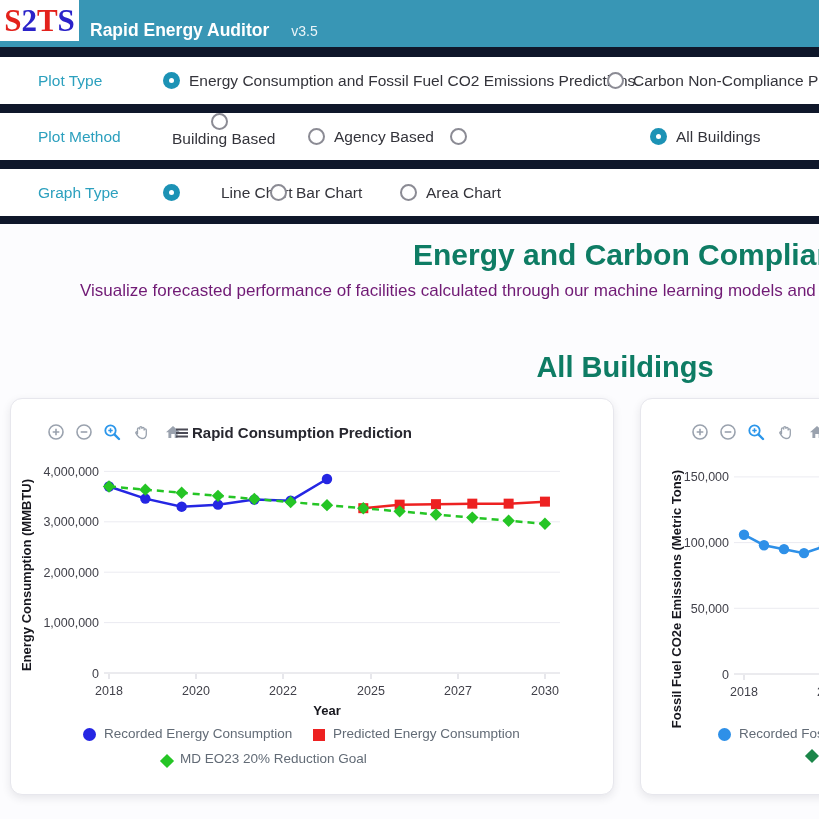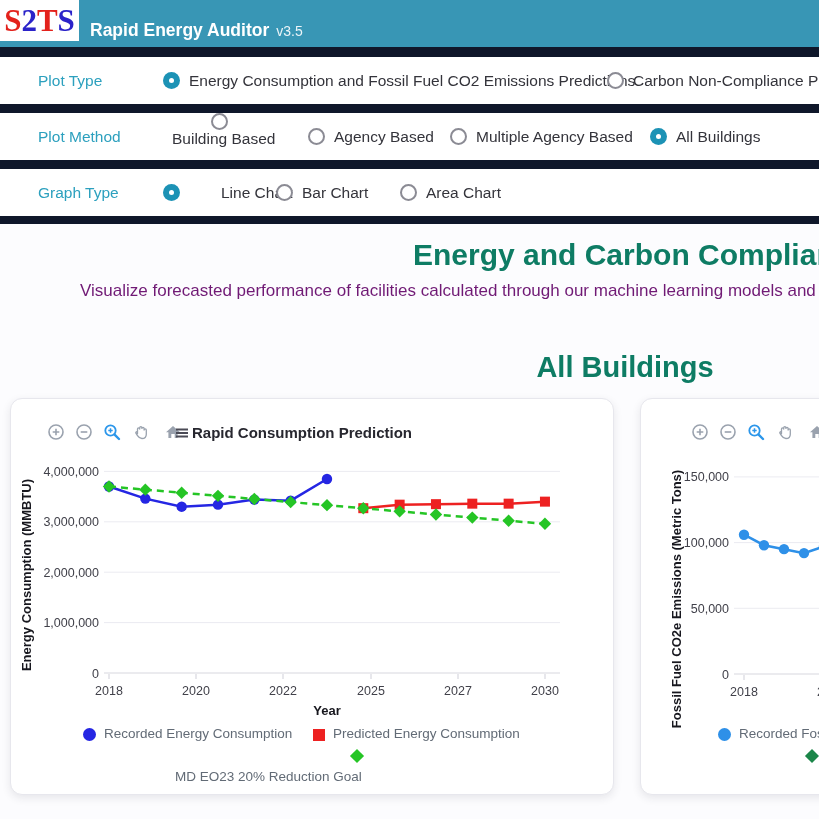--- a/index.html
+++ b/index.html
@@ -5,21 +5,21 @@
   html,body{margin:0;padding:0;}
   body{
     width:819px;height:819px;overflow:hidden;position:relative;
     background:#fcfcfe;font-family:"Liberation Sans",sans-serif;
   }
   
   .header{position:absolute;left:0;top:0;width:100%;height:47px;background:#3896B5;}
   .logo-box{position:absolute;left:0;top:0;width:79px;height:41px;background:#ffffff;
     display:flex;align-items:center;justify-content:center;}
   .logo-box span{font-family:"Liberation Serif",serif;font-weight:bold;font-size:31px;line-height:1;}
-  .app-title{position:absolute;left:90px;top:0;height:61px;display:flex;align-items:center;gap:7px;}
+  .app-title{position:absolute;left:90px;top:0;height:61px;display:flex;align-items:center;gap:22px;}
   .app-title .t{color:#ffffff;font-weight:bold;font-size:17.5px;}
   .app-title .v{color:#eaf4f8;font-size:14px;}
   
   .controls{position:absolute;left:0;top:47px;width:100%;height:177px;background:#0f172a;}
   .control-row{position:absolute;left:0;width:100%;height:47px;background:#ffffff;}
   .row-label{position:absolute;left:38px;top:0;line-height:47px;color:#2CA0BE;font-size:15.5px;}
   .option{position:absolute;top:0;height:47px;display:flex;align-items:center;cursor:pointer;}
   .radio{width:17px;height:17px;border-radius:50%;border:2px solid #8b8b94;background:#fff;box-sizing:border-box;flex:0 0 auto;}
   .radio.sel{border:none;background:#1C92B5;position:relative;}
   .radio.sel::after{content:'';position:absolute;width:5px;height:5px;background:#fff;border-radius:50%;left:6px;top:6px;}
@@ -86,36 +86,35 @@
         <div class="option" style="left: 163px; flex-direction: column;">
           <span class="radio"></span>
           <span class="opt-label">Building Based</span>
         </div>
         <div class="option" style="left: 308px;">
           <span class="radio"></span>
           <span class="opt-label">Agency Based</span>
         </div>
         <div class="option" style="left: 450px;">
           <span class="radio"></span>
-          <span class="opt-label">Multiple Agency Based</span>
         </div>
         <div class="option" style="left: 650px;">
           <span class="radio sel"></span>
           <span class="opt-label">All Buildings</span>
         </div>
       </div>
   </div>
   <div class="control-row" style="top:122px">
     <span class="row-label">Graph Type</span>
     <div class="options">
         <div class="option" style="left: 163px; gap: 32px;">
           <span class="radio sel"></span>
           <span class="opt-label">Line Chart</span>
         </div>
-        <div class="option" style="left: 276px;">
+        <div class="option" style="left: 270px;">
           <span class="radio"></span>
           <span class="opt-label">Bar Chart</span>
         </div>
         <div class="option" style="left: 400px;">
           <span class="radio"></span>
           <span class="opt-label">Area Chart</span>
         </div>
       </div>
   </div>
 </div>
@@ -217,21 +216,21 @@
         <path d="M533.96 118.616 L540.1600000000001 124.816 L533.96 131.016 L527.76 124.816 Z" fill="#25C525"></path>
       </svg>
       <div class="legend-item" style="left: 72px; top: 327px;">
         <span class="sw sw-circle" style="background: rgb(37, 38, 227);"></span>
         <span class="legend-text">Recorded Energy Consumption</span>
       </div>
       <div class="legend-item" style="left: 302px; top: 327px;">
         <span class="sw sw-square" style="background: rgb(237, 33, 33);"></span>
         <span class="legend-text">Predicted Energy Consumption</span>
       </div>
-      <div class="legend-item" style="left: 164px; top: 352px; flex-direction: column;">
+      <div class="legend-item" style="left: 151px; top: 352px;">
         <span class="sw sw-diamond" style="background: rgb(37, 197, 37);"></span>
         <span class="legend-text">MD EO23 20% Reduction Goal</span>
       </div>
     </div>
   <div class="card" style="left:640px" id="card1">
       <span class="mb-icon" style="left: 50px;">
         <svg width="18" height="18" viewBox="0 0 18 18">
           <circle cx="9" cy="9" r="7" fill="none" stroke="currentColor" stroke-width="1.6"></circle>
           <path d="M9 5.7V12.3M5.7 9H12.3" stroke="currentColor" stroke-width="1.6"></path>
         </svg>

